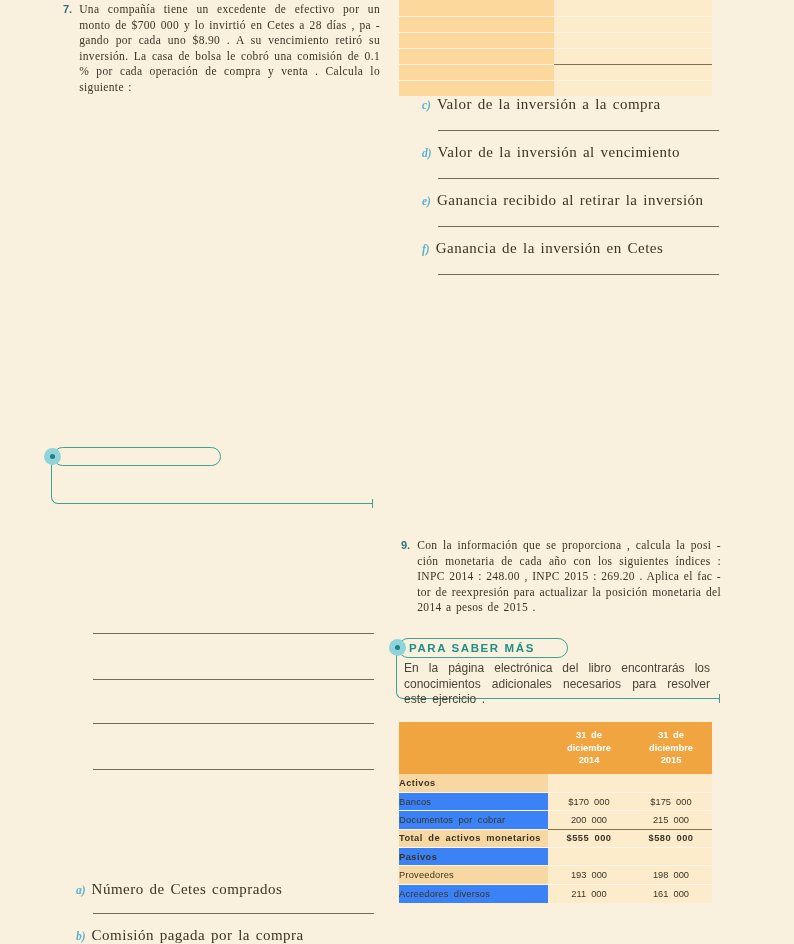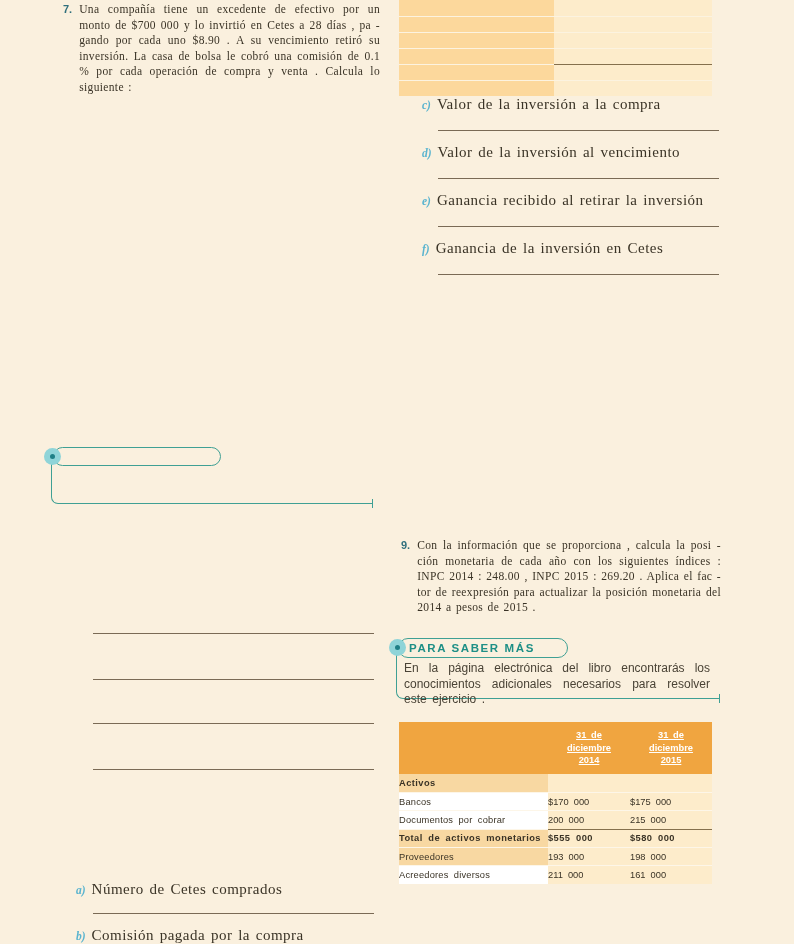--- a/index.html
+++ b/index.html
@@ -135,37 +135,36 @@
     background: #f0a540;
     color: #ffffff;
     font-size: 9.3px;
     font-weight: bold;
     line-height: 12.5px;
     text-align: center;
     vertical-align: middle;
     height: 52px;
     padding: 3px 6px;
     word-spacing: 2px;
-    text-decoration: underline;
   }
   .f-head th.f-blank { background: #f0a540; }
   .col-label { width: 149px; }
   .col-num   { width: 82px; }
 
   .ftable td {
     font-size: 9.3px;
     color: #3a3326;
     height: 18.4px;
     vertical-align: middle;
   }
   .c-label { padding-left: 7px; word-spacing: 2.5px; letter-spacing: .2px; }
-  .c-num   { padding-right: 17px; text-align: left; word-spacing: 2.5px; }
+  .c-num   { padding-right: 17px; text-align: center; word-spacing: 2.5px; }
 
   tr.shade-a .c-label { background: #f8d8a2; }
-  tr.shade-b .c-label { background: #ffffff; }
+  tr.shade-b .c-label { background: #3b82f6; }
   tr.shade-a .c-num,
   tr.shade-b .c-num   { background: #fdeccb; }
 
   tr.bold td { font-weight: bold; letter-spacing: .45px; }
   tr.section .c-label { font-weight: bold; }
 
   td.u-line { border-bottom: 1.4px solid #85704d; }
   .ftable tr + tr td { border-top: 1px solid #fdf6e8; }
 </style>
 </head>
@@ -284,20 +283,25 @@
       <tr class="shade-b">
         <td class="c-label">Documentos     por  cobrar</td>
         <td class="c-num u-line">200  000</td>
         <td class="c-num u-line">215  000</td>
       </tr>
       <tr class="shade-a bold">
         <td class="c-label">Total de activos monetarios</td>
         <td class="c-num">$555  000</td>
         <td class="c-num">$580  000</td>
       </tr>
+      <tr class="shade-b section bold">
+        <td class="c-label">Pasivos</td>
+        <td class="c-num"></td>
+        <td class="c-num"></td>
+      </tr>
       <tr class="shade-a">
         <td class="c-label">Proveedores</td>
         <td class="c-num">193  000</td>
         <td class="c-num">198  000</td>
       </tr>
       <tr class="shade-b">
         <td class="c-label">Acreedores diversos</td>
         <td class="c-num">211  000</td>
         <td class="c-num">161  000</td>
       </tr>

